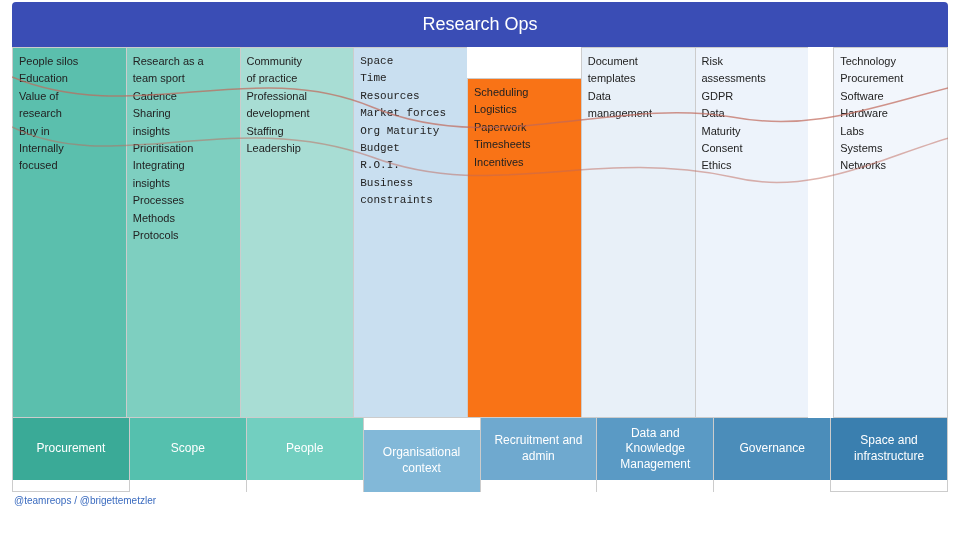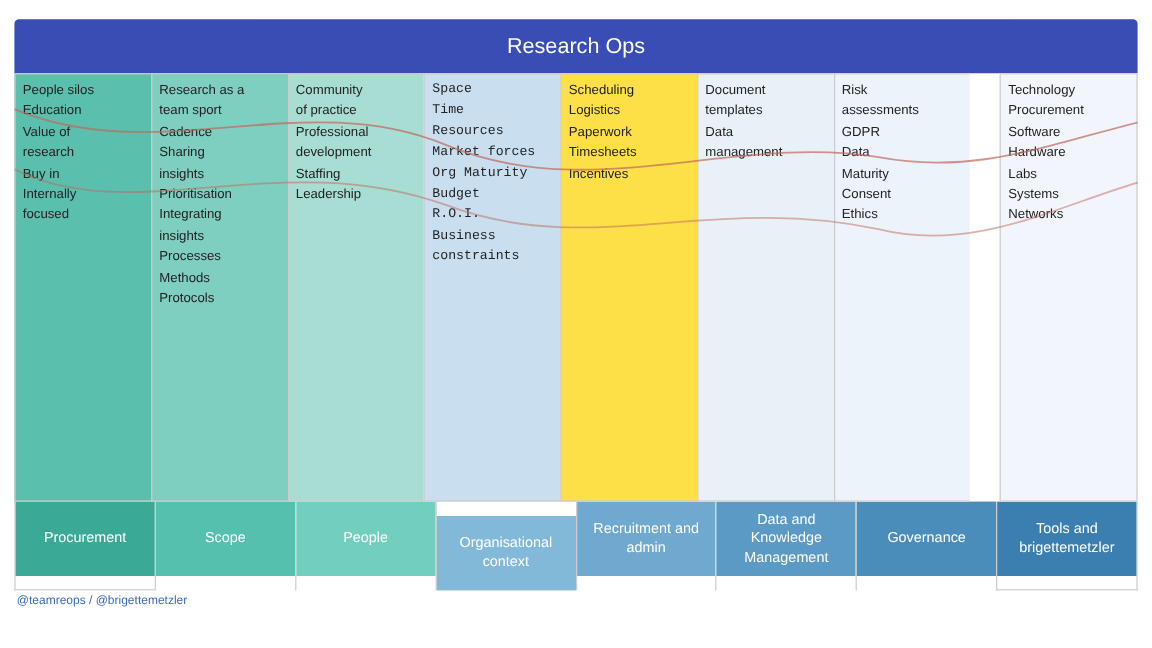--- a/index.html
+++ b/index.html
@@ -7,21 +7,21 @@
       background: #fff;
       font-family: Arial, sans-serif;
       width: 960px;
       height: 540px;
       overflow: hidden;
     }
     .outer {
       width: 960px;
       height: 512px;
       background: #fff;
-      padding: 16px 12px 6px 12px;
+      padding: 2px 12px 6px 12px;
       display: flex;
       flex-direction: column;
     }
     .header {
       background: #3a4db5;
       color: #fff;
       text-align: center;
       font-size: 18px;
       padding: 12px 0;
       border-radius: 4px 4px 0 0;
@@ -47,21 +47,21 @@
       color: #fff;
       padding: 4px 4px;
       line-height: 1.3;
     }
 
     
     .body-green-dark  { background: #5bbfad; }
     .body-green-med   { background: #7ecfc0; }
     .body-green-light { background: #a8ddd4; }
     .body-blue-light  { background: #c9dff0; }
-    .body-blue-lighter{ background: #fde047; }
+    .body-blue-lighter{ background: #f97316; margin-top: 31px; }
     .body-blue-pale   { background: #e8f0f8; }
     .body-blue-xpale  { background: #edf3fb; }
     .body-blue-xxpale { background: #f2f6fc; }
 
     
     .foot-green-dark  { background: #3aaa97; }
     .foot-green-med   { background: #55c0ae; }
     .foot-green-light { background: #72cfc0; }
     .foot-blue-light  { background: #82b8d8; margin-top: 12px; }
     .foot-blue-med    { background: #6fa9cf; }
@@ -217,19 +217,19 @@
         <div class="footer-col">
           <div class="col-footer foot-blue-med">Recruitment and admin</div>
         </div>
         <div class="footer-col">
           <div class="col-footer foot-blue-dark">Data and Knowledge Management</div>
         </div>
         <div class="footer-col">
           <div class="col-footer foot-blue-xdark">Governance</div>
         </div>
         <div class="footer-col">
-          <div class="col-footer foot-blue-xxdark">Tools and brigettemetzler</div>
+          <div class="col-footer foot-blue-xxdark">Space and infrastructure</div>
         </div>
       </div>
   </div>
 
   <div class="attribution">@teamreops / @brigettemetzler</div>
 </div>
 
 </body></html>

